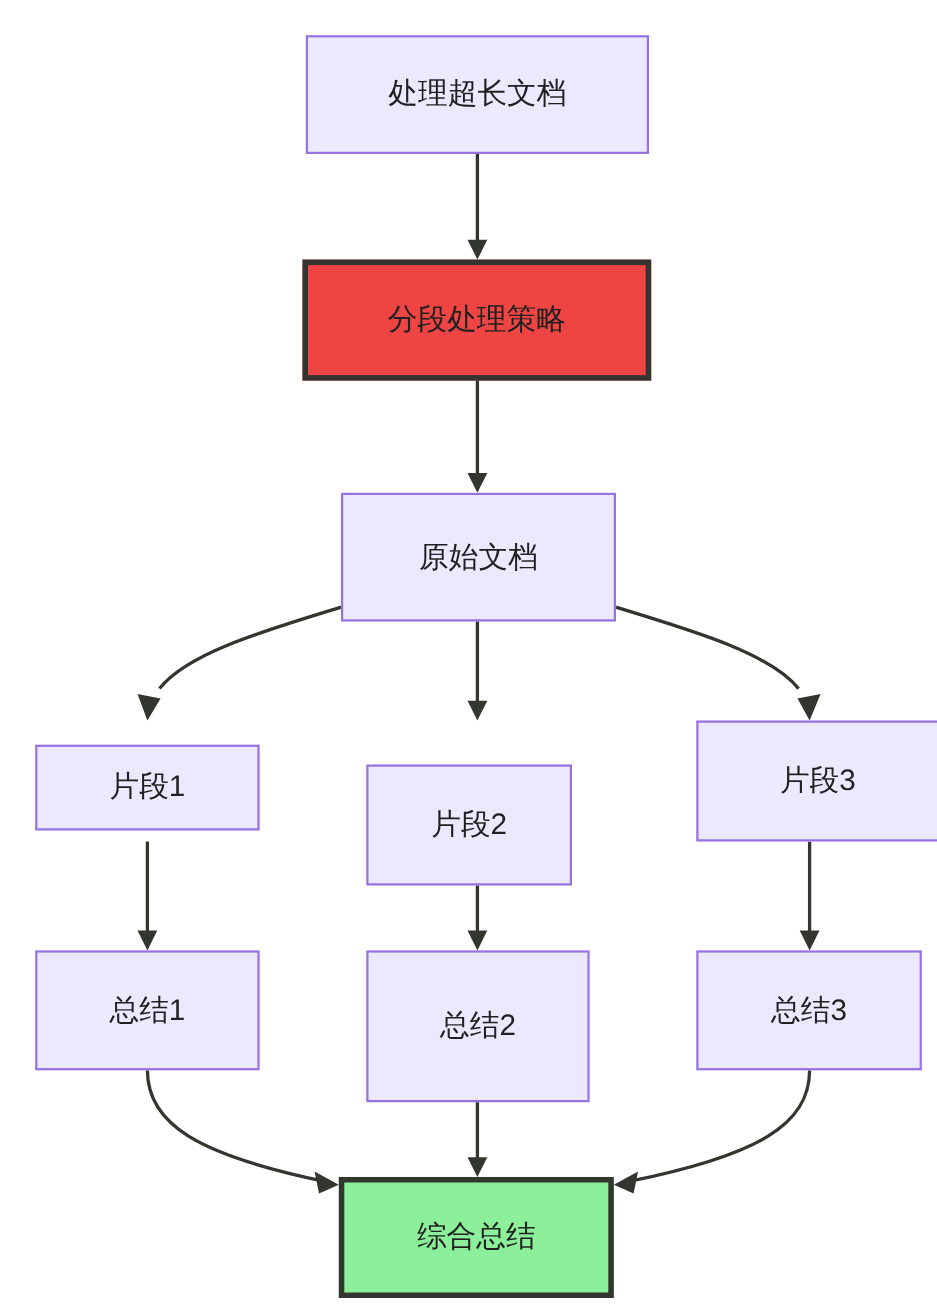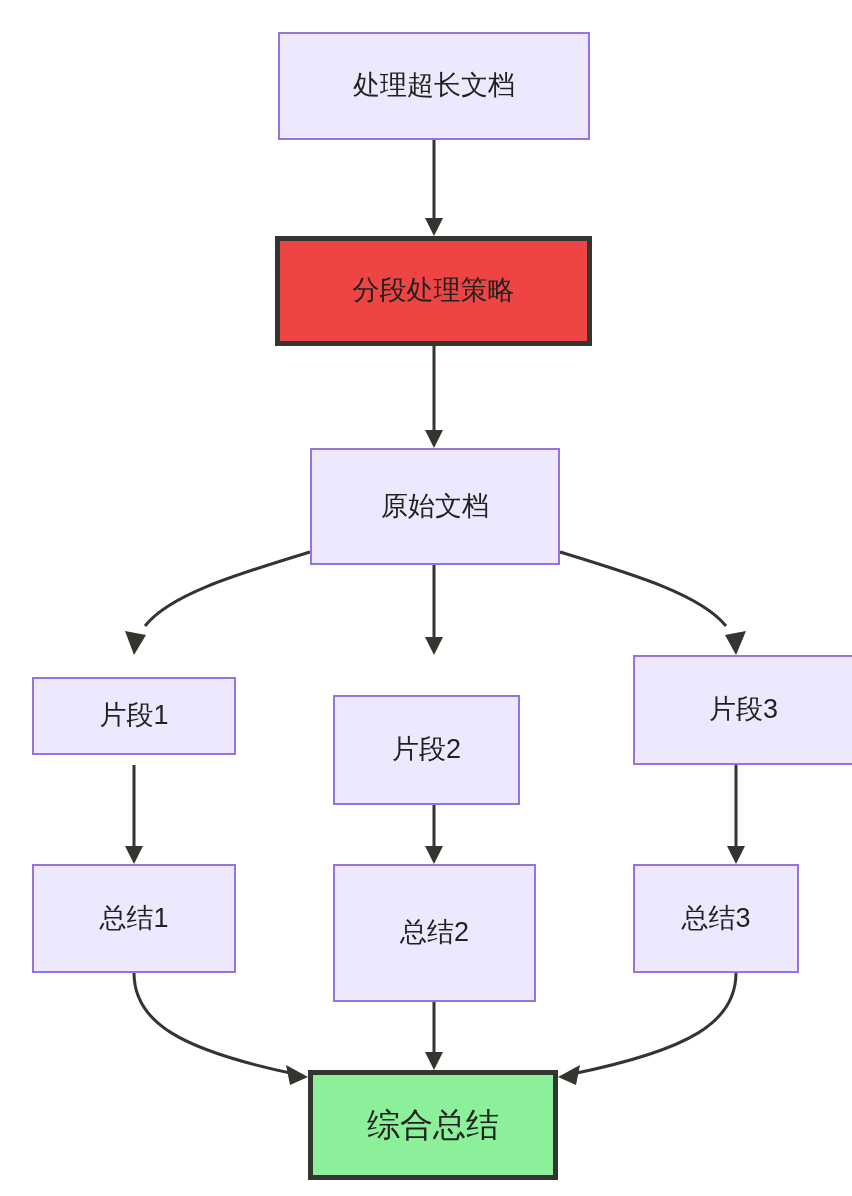--- a/index.html
+++ b/index.html
@@ -50,21 +50,21 @@
   
   .node.style-strategy {
     background: #ef4444;
     border: 5px solid #33352F;
     font-size: 27px;
   }
   
   .node.style-final {
     background: #8CF09A;
     border: 5px solid #33352F;
-    font-size: 33px;
+    font-size: 27px;
   }
   .edge-path {
     fill: none;
     stroke: #33352F;
     stroke-width: 3;
   }
   .edge-arrow {
     fill: #33352F;
     stroke: none;
   }
@@ -157,21 +157,21 @@
   </div>
 
   <div class="node style-default" style="left:32px; top:864px; width:204px; height:109px;justify-content:center;">
     <span class="node-label">总结1</span>
   </div>
 
   <div class="node style-default" style="left:333px; top:864px; width:203px; height:138px;">
     <span class="node-label">总结2</span>
   </div>
 
-  <div class="node style-default" style="left:633px; top:864px; width:166px; height:109px;">
+  <div class="node style-default" style="left:633px; top:864px; width:205px; height:109px;">
     <span class="node-label">总结3</span>
   </div>
 
   <div class="node style-final" style="left:308px; top:1070px; width:250px; height:110px;">
     <span class="node-label">综合总结</span>
   </div>
 
 </div>
 
 </body></html>

